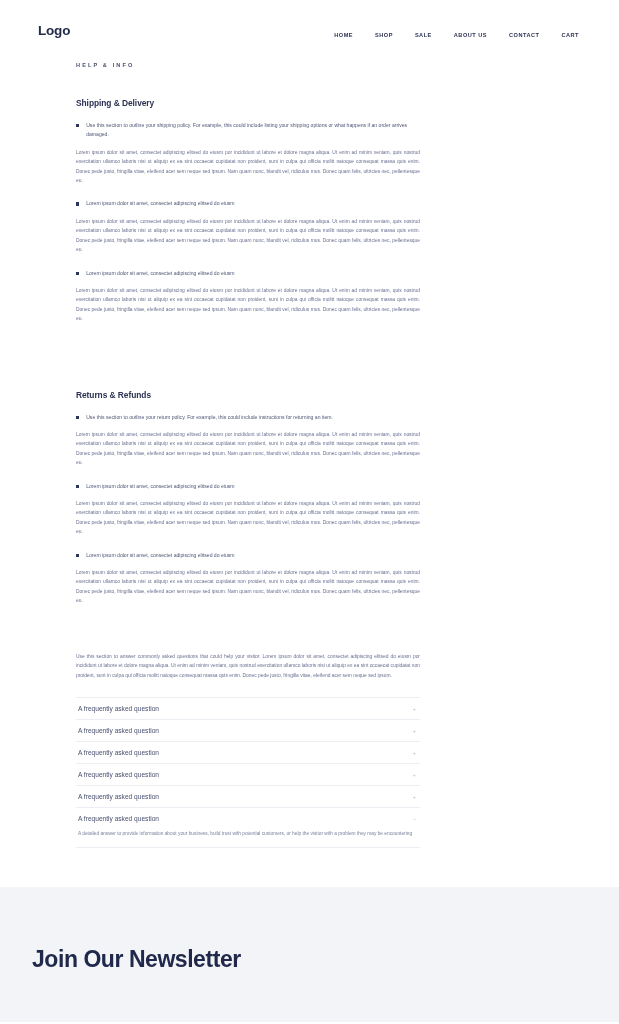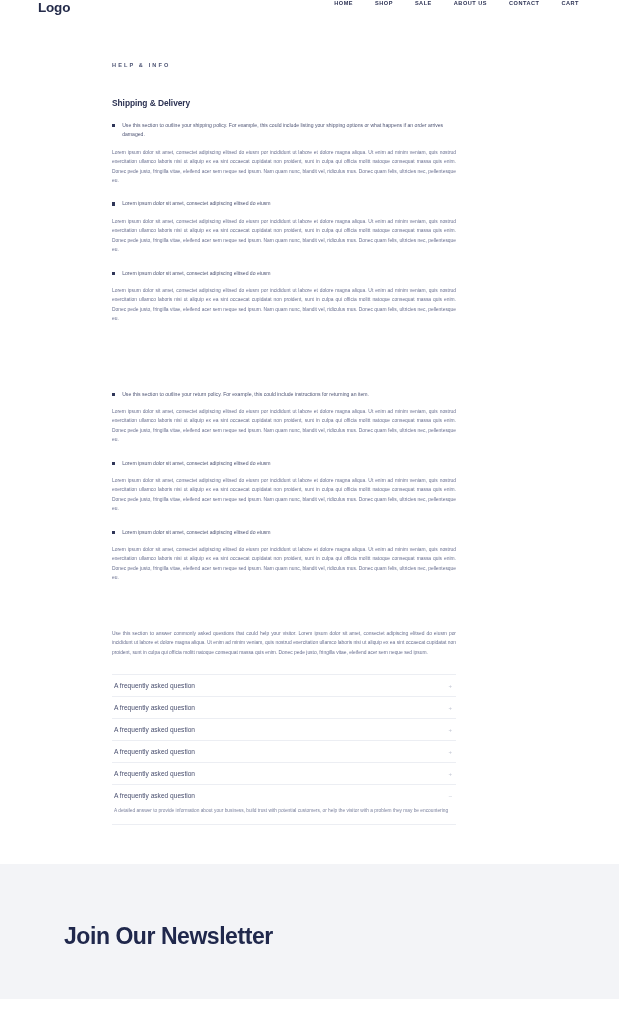--- a/index.html
+++ b/index.html
@@ -12,21 +12,21 @@
     color: #3a4060;
     overflow: hidden;
   }
 
   .page { position: relative; width: 619px; height: 1024px; background:#fff; }
 
   
   .site-header {
     height: 38px;
     display: flex;
-    align-items: flex-start;
+    align-items: flex-end;
     justify-content: space-between;
     padding: 0 40px 0 38px;
   }
   .logo {
     font-size: 13.5px;
     font-weight: bold;
     color: #242b4a;
     letter-spacing: -0.2px;
   }
   .nav { display: flex; align-items: center; gap: 22px; }
@@ -35,21 +35,21 @@
     letter-spacing: 0.5px;
     color: #2c3254;
     font-weight: bold;
     text-transform: uppercase;
     white-space: nowrap;
     cursor: pointer;
   }
 
   
   .content { position: relative; width: 619px; padding: 0 0 0 0; }
-  .col { width: 344px; margin-left: 112px; }
+  .col { width: 344px; margin-left: 76px; }
 
   .eyebrow {
     font-size: 5.6px;
     letter-spacing: 2.1px;
     color: #4d5474;
     font-weight: bold;
     text-transform: uppercase;
     margin-top: 24px;
   }
 
@@ -116,21 +116,21 @@
     color: #7c829e;
     padding: 0 2px 8px 2px;
   }
 
   
   .newsletter {
     margin-top: 39px;
     background: #f3f4f7;
     padding: 59px 0 49px 0;
   }
-  .nl-inner { width: 432px; margin-left: 64px; }
+  .nl-inner { width: 432px; margin-left: 32px; }
   .nl-title {
     font-size: 23px;
     font-weight: bold;
     color: #20284c;
     letter-spacing: -0.45px;
   }
 </style>
 </head>
 <body>
 
@@ -171,20 +171,21 @@
         <div class="bullet">
           <span class="sq"></span>
           <span class="txt">Lorem ipsum dolor sit amet, consectet adipiscing elitsed do eiusm</span>
         </div>
         <div class="para">Lorem ipsum dolor sit amet, consectet adipiscing elitsed do eiusm por incididunt ut labore et dolore magna aliqua. Ut enim ad minim veniam, quis nostrud exercitation ullamco laboris nisi ut aliquip ex ea sint occaecat cupidatat non proident, sunt in culpa qui officia molitt natoque consequat massa quis enim. Donec pede justo, fringilla vitae, eleifend acer sem neque sed ipsum. Nam quam nunc, blandit vel, ridiculus mus. Donec quam felis, ultricies nec, pellentesque eu.</div>
       </div>
 
       <div class="gap-lg"></div>
 
       <div class="block">
+        <div class="block-title">Returns &amp; Refunds</div>
 
         <div class="bullet">
           <span class="sq"></span>
           <span class="txt">Use this section to outline your return policy. For example, this could include instructions for returning an item.</span>
         </div>
         <div class="para">Lorem ipsum dolor sit amet, consectet adipiscing elitsed do eiusm por incididunt ut labore et dolore magna aliqua. Ut enim ad minim veniam, quis nostrud exercitation ullamco laboris nisi ut aliquip ex ea sint occaecat cupidatat non proident, sunt in culpa qui officia molitt natoque consequat massa quis enim. Donec pede justo, fringilla vitae, eleifend acer sem neque sed ipsum. Nam quam nunc, blandit vel, ridiculus mus. Donec quam felis, ultricies nec, pellentesque eu.</div>
 
         <div class="bullet">
           <span class="sq"></span>
           <span class="txt">Lorem ipsum dolor sit amet, consectet adipiscing elitsed do eiusm</span>

